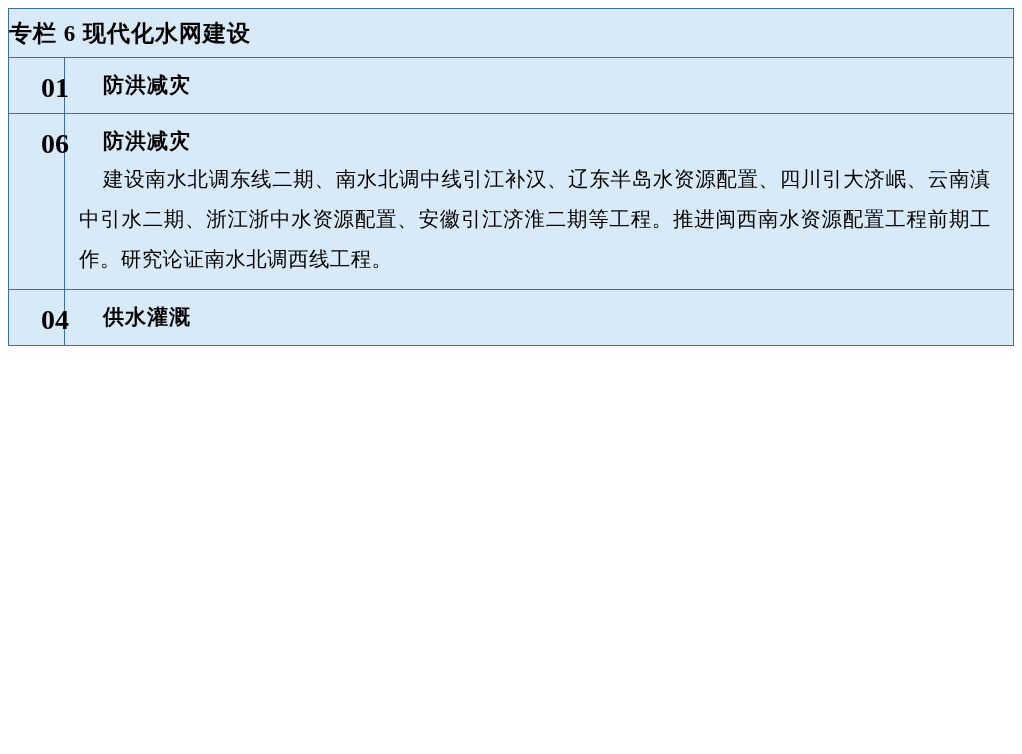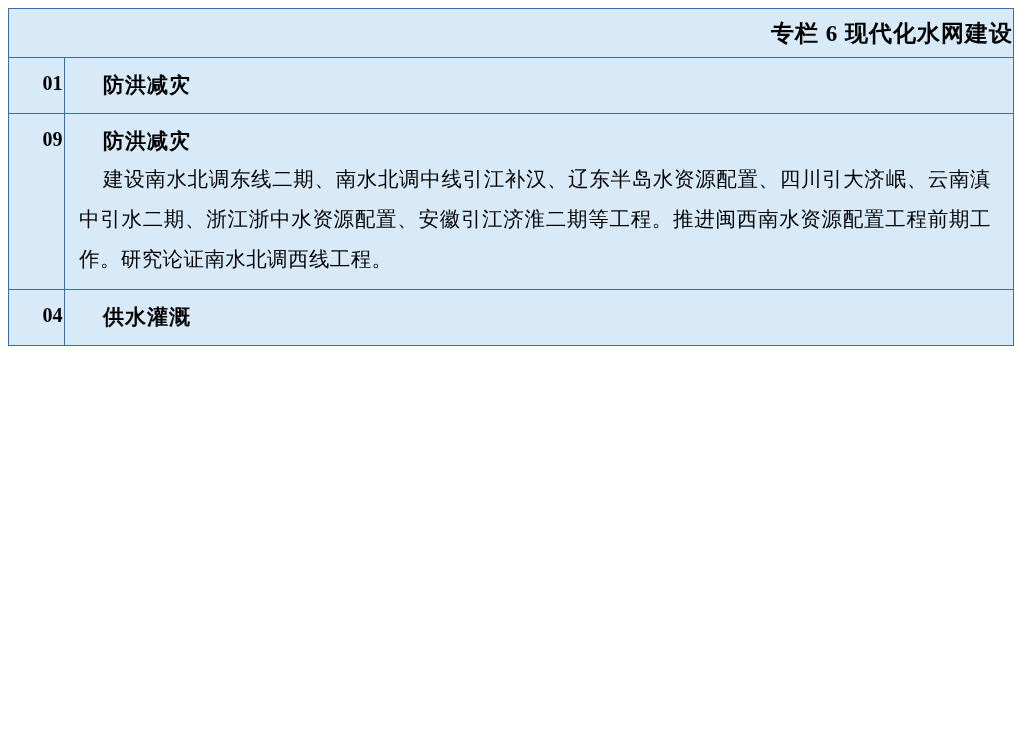--- a/index.html
+++ b/index.html
@@ -26,21 +26,21 @@
     width: 1006px;
     border: 1px solid #3b6ea5;
     box-sizing: border-box;
     background: #d8eaf7;
   }
   .title-row {
     border-bottom: 1px solid #3b6ea5;
     height: 48px;
     display: flex;
     align-items: center;
-    justify-content: flex-end;
+    justify-content: flex-start;
     background: #d8eaf7;
   }
   .title-text {
     font-size: 23px;
     font-weight: bold;
     letter-spacing: 1px;
     color: #000000;
     font-family: "Liberation Serif", "DejaVu Serif", serif;
   }
   .item-row {
@@ -51,21 +51,21 @@
   .item-row.last {
     border-bottom: none;
   }
   .num-cell {
     width: 56px;
     flex: 0 0 56px;
     border-right: 1px solid #3b6ea5;
     box-sizing: border-box;
     padding-top: 14px;
     text-align: center;
-    font-size: 20px;
+    font-size: 28px;
     font-weight: bold;
     color: #000000;
     padding-left: 32px;
   }
   .body-cell {
     flex: 1 1 auto;
     box-sizing: border-box;
     padding: 13px 22px 10px 14px;
   }
   .item-heading {
@@ -98,21 +98,21 @@
     </div>
 
     <div class="item-row">
       <div class="num-cell">01</div>
       <div class="body-cell">
         <p class="item-heading">防洪减灾</p>
       </div>
     </div>
 
     <div class="item-row">
-      <div class="num-cell">09</div>
+      <div class="num-cell">06</div>
       <div class="body-cell">
         <p class="item-heading">防洪减灾</p>
         <p class="item-body">建设南水北调东线二期、南水北调中线引江补汉、辽东半岛水资源配置、四川引大济岷、云南滇中引水二期、浙江浙中水资源配置、安徽引江济淮二期等工程。推进闽西南水资源配置工程前期工作。研究论证南水北调西线工程。</p>
       </div>
     </div>
 
     <div class="item-row last">
       <div class="num-cell">04</div>
       <div class="body-cell">
         <p class="item-heading">供水灌溉</p>

